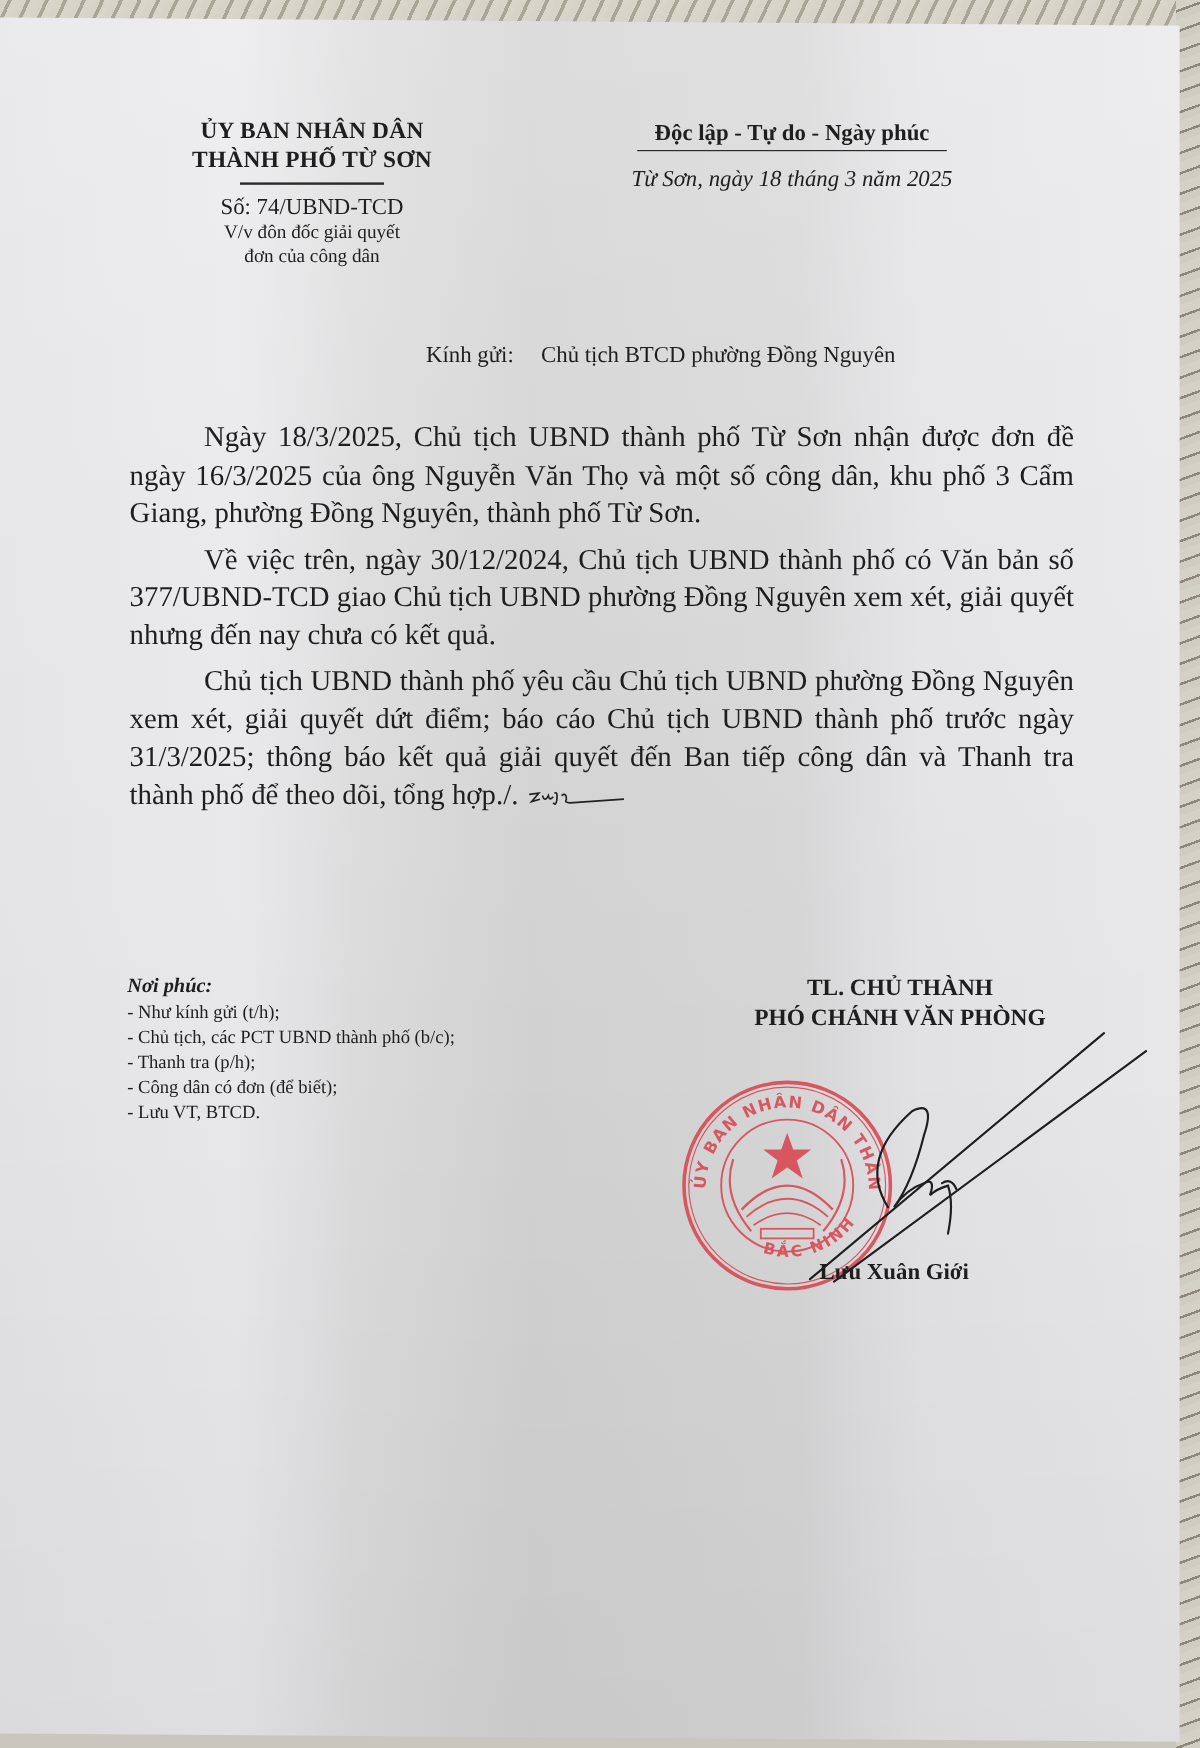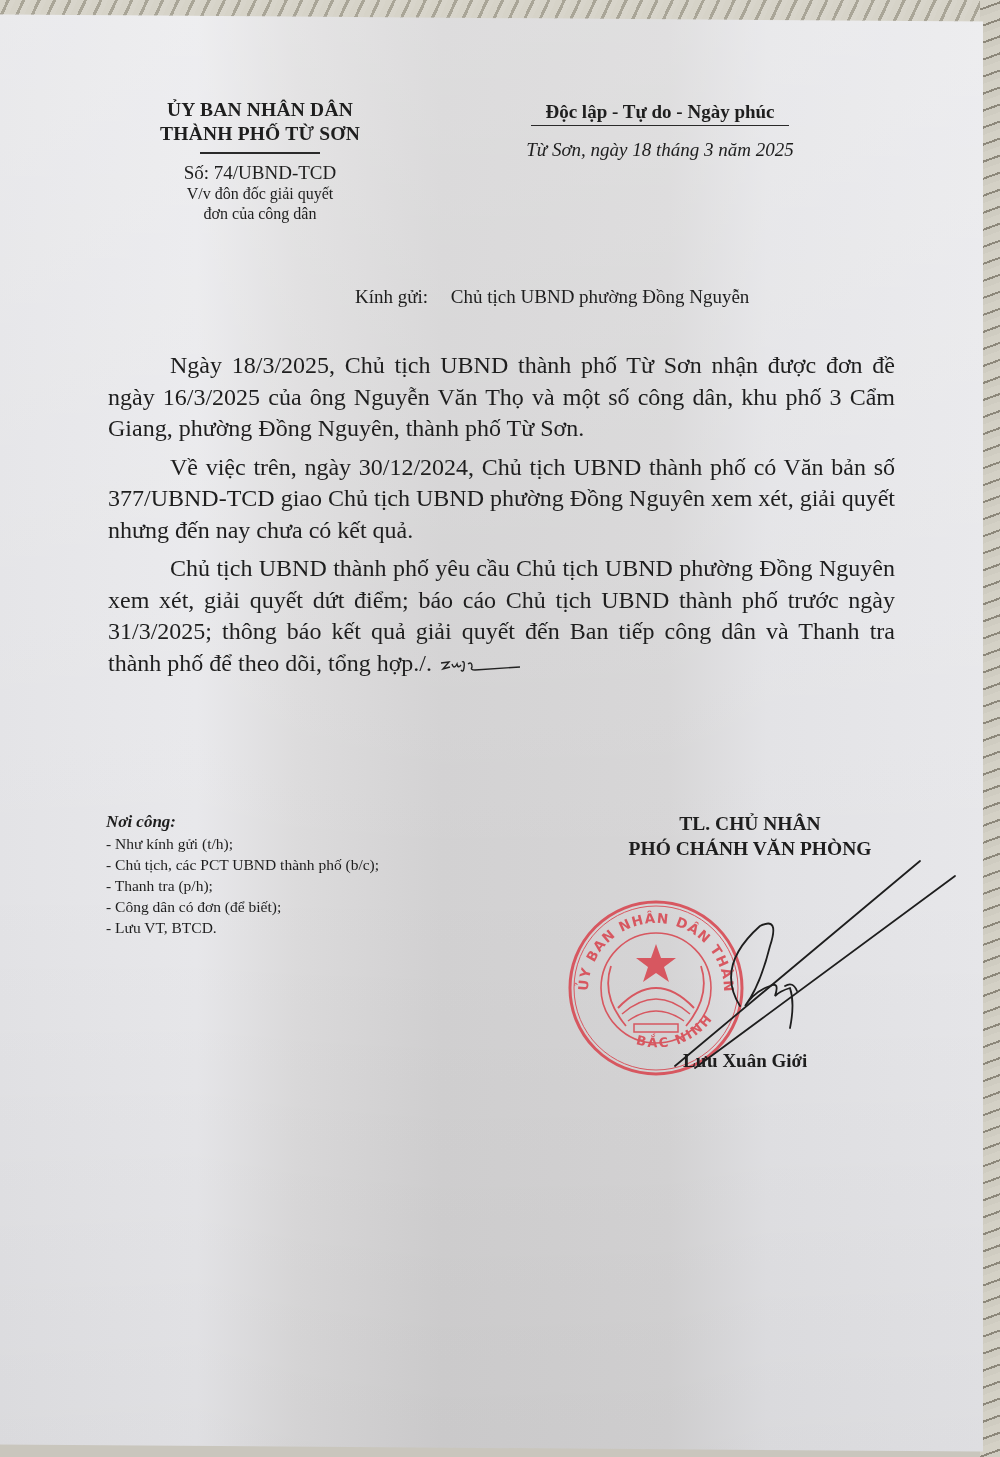--- a/index.html
+++ b/index.html
@@ -76,44 +76,44 @@
     <div class="subj">đơn của công dân</div>
   </div>
 
   <div class="abs right-head">
     <div><span class="motto">Độc lập - Tự do - Ngày phúc</span></div>
     <div class="date">Từ Sơn, ngày  18  tháng 3 năm  2025</div>
   </div>
 
   <div class="abs addressee">
     <span class="lbl">Kính gửi:</span>
-    <span>Chủ tịch UBND phường Đồng Nguyễn</span>
+    <span>Chủ tịch BTCD phường Đồng Nguyên</span>
   </div>
 
   <div class="abs body">
     <p>Ngày 18/3/2025, Chủ tịch UBND thành phố Từ Sơn nhận được đơn đề ngày 16/3/2025 của ông Nguyễn Văn Thọ và một số công dân, khu phố 3 Cẩm Giang, phường Đồng Nguyên, thành phố Từ Sơn.</p>
     <p>Về việc trên, ngày 30/12/2024, Chủ tịch UBND thành phố có Văn bản số 377/UBND-TCD giao Chủ tịch UBND phường Đồng Nguyên xem xét, giải quyết nhưng đến nay chưa có kết quả.</p>
     <p><span>Chủ tịch UBND thành phố yêu cầu Chủ tịch UBND phường Đồng Nguyên xem xét, giải quyết dứt điểm; báo cáo Chủ tịch UBND thành phố trước ngày 31/3/2025; thông báo kết quả giải quyết đến Ban tiếp công dân và Thanh tra thành phố để theo dõi, tổng hợp./.</span>
       <svg class="scribble" width="85" height="22" viewBox="0 0 85 22">
         <path d="M3 9 L11 8 L5 15 L12 13 M14 10 q2 6 5 0 q1 5 4 1 M24 8 q3 -2 2 6 q-1 5 -3 2 M30 10 q4 -3 4 3 q-2 3 3 3 L82 13" fill="none" stroke="#222" stroke-width="1.4"></path>
       </svg>
     </p>
   </div>
 
   <div class="abs recipients">
-    <div class="title">Nơi công:</div>
+    <div class="title">Nơi phúc:</div>
     <div>- Như kính gửi (t/h);</div>
     <div>- Chủ tịch, các PCT UBND thành phố (b/c);</div>
     <div>- Thanh tra (p/h);</div>
     <div>- Công dân có đơn (để biết);</div>
     <div>- Lưu VT, BTCD.</div>
   </div>
 
   <div class="abs signer">
-    <div class="line">TL. CHỦ NHÂN</div>
+    <div class="line">TL. CHỦ THÀNH</div>
     <div class="line">PHÓ CHÁNH VĂN PHÒNG</div>
   </div>
 
   <svg class="stamp" viewBox="0 0 180 180">
     <defs>
       <path id="arcTop" d="M22 95 A68 68 0 0 1 158 95"></path>
       <path id="arcBot" d="M40 128 A68 68 0 0 0 145 125"></path>
     </defs>
     <g fill="none" stroke="#d8424c">
       <circle cx="90" cy="92" r="86" stroke-width="3"></circle>

